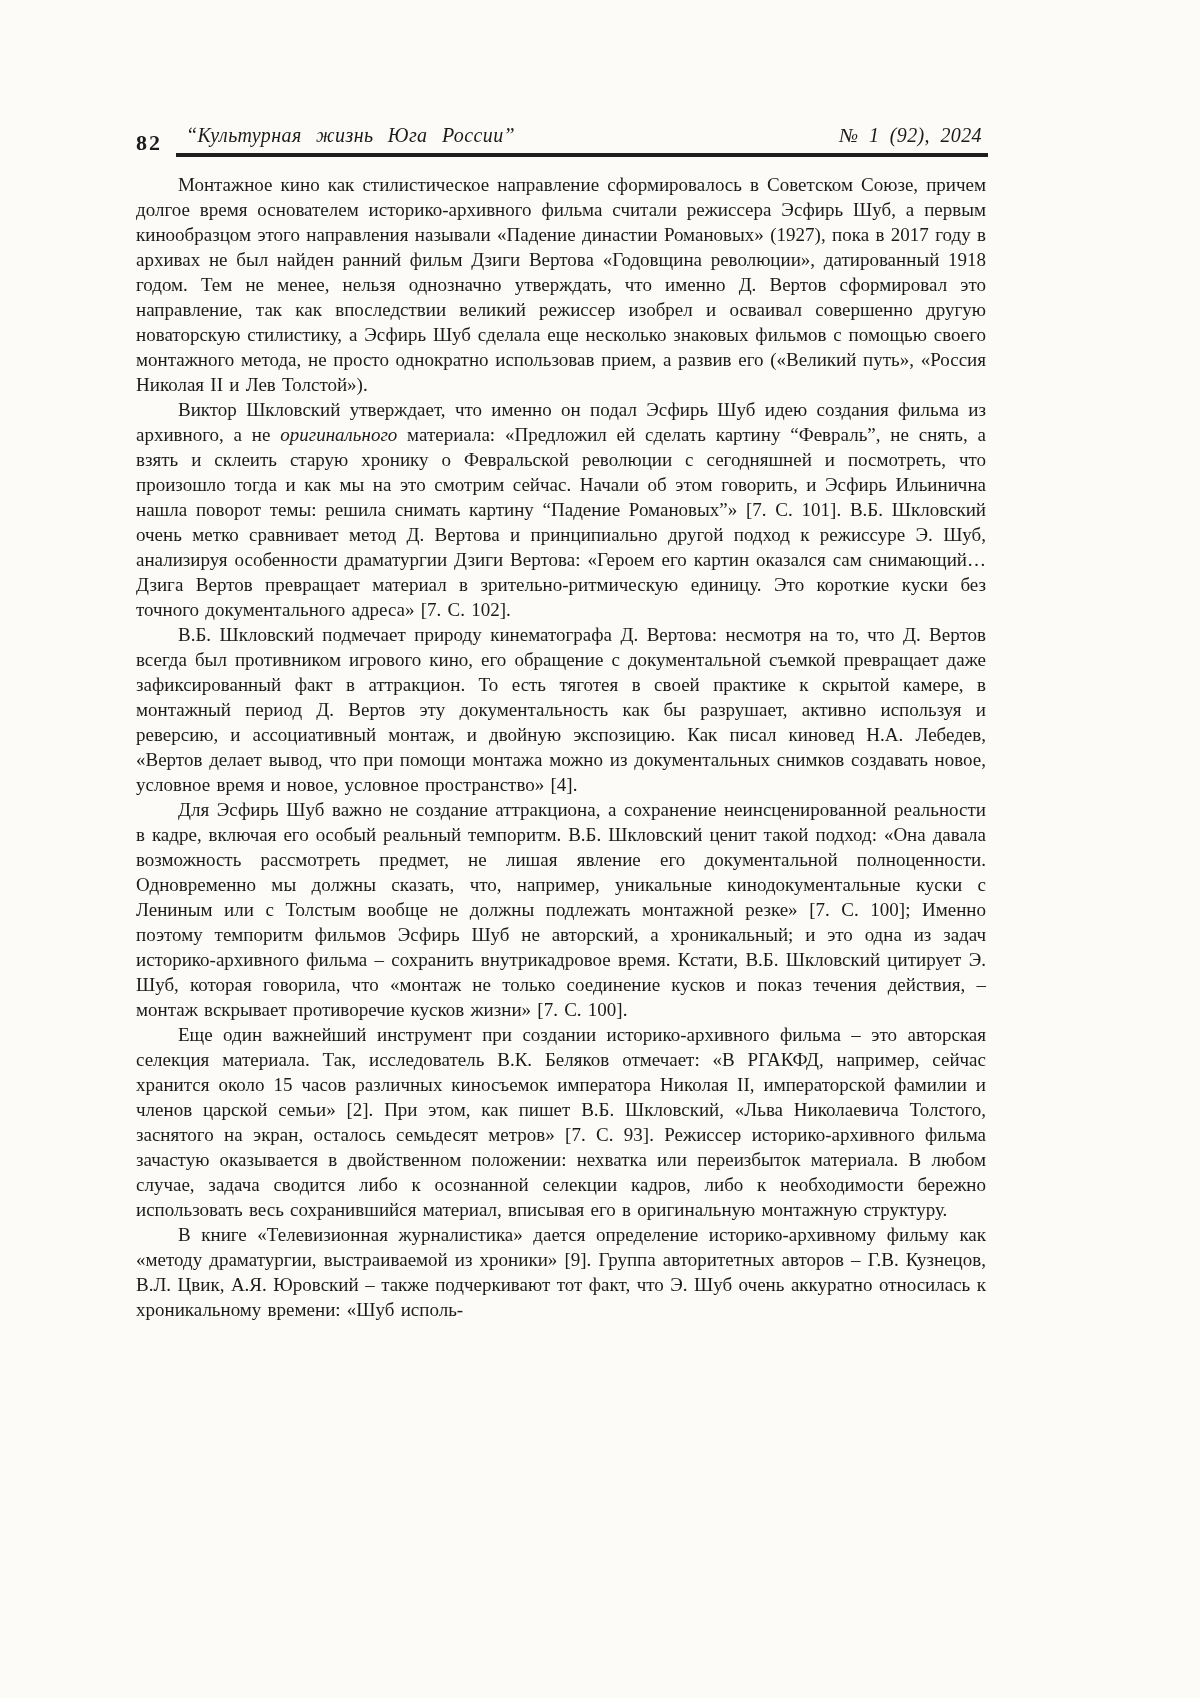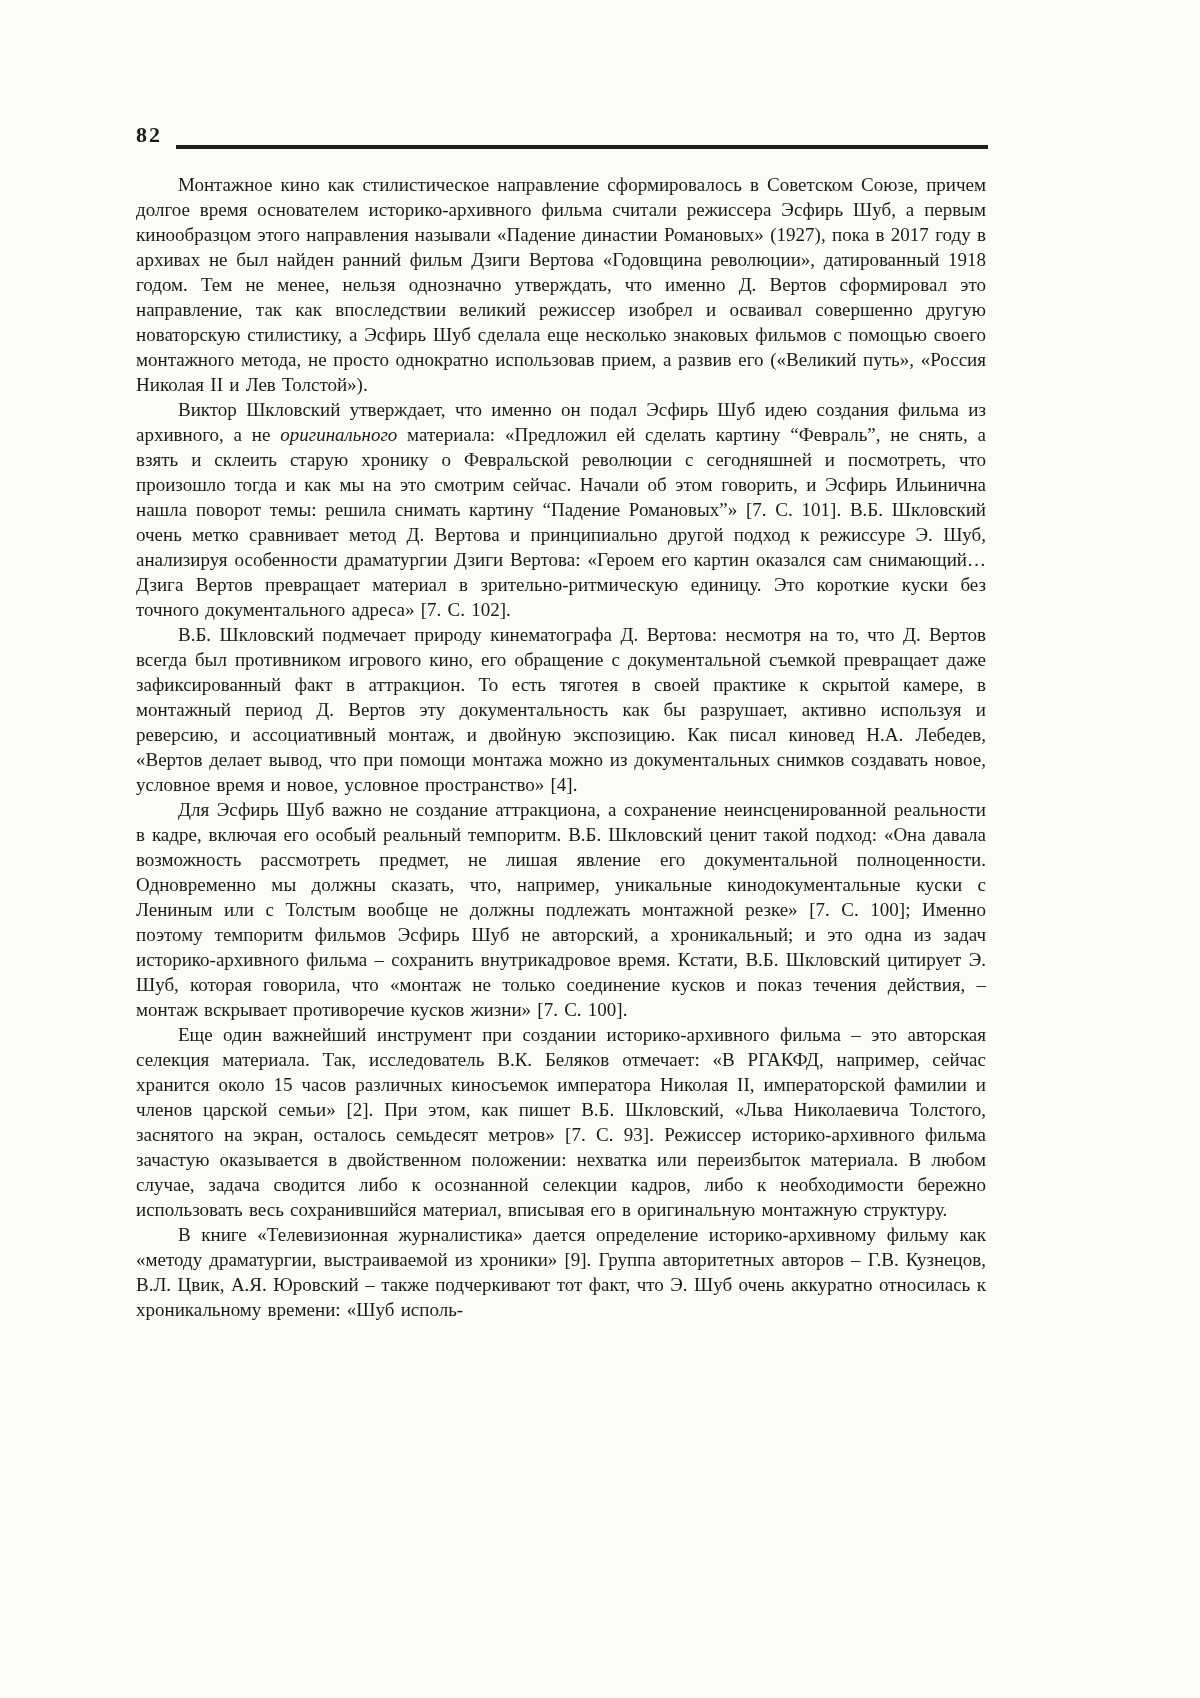--- a/index.html
+++ b/index.html
@@ -91,20 +91,24 @@
   }
 </style>
 </head>
 <body>
 
 <div class="page">
 
   <header class="page-header">
     <div class="page-number">82</div>
     <div class="header-main">
+      <div class="header-text">
+        <span class="journal-title">“Культурная жизнь Юга России”</span>
+        <span class="issue-info">№ 1 (92), 2024</span>
+      </div>
       <div class="double-rule"></div>
     </div>
   </header>
 
   <main class="article-body">
     <p>Монтажное кино как стилистическое направление сформировалось в Советском Союзе, причем долгое время основателем историко-архивного фильма считали режиссера Эсфирь Шуб, а первым кинообразцом этого направления называли «Падение династии Романовых» (1927), пока в 2017 году в архивах не был найден ранний фильм Дзиги Вертова «Годовщина революции», датированный 1918 годом. Тем не менее, нельзя однозначно утверждать, что именно Д. Вертов сформировал это направление, так как впоследствии великий режиссер изобрел и осваивал совершенно другую новаторскую стилистику, а Эсфирь Шуб сделала еще несколько знаковых фильмов с помощью своего монтажного метода, не просто однократно использовав прием, а развив его («Великий путь», «Россия Николая II и Лев Толстой»).</p>
 
     <p><span>Виктор Шкловский утверждает, что именно он подал Эсфирь Шуб идею создания фильма из архивного, а не </span><em>оригинального</em><span> материала: «Предложил ей сделать картину “Февраль”, не снять, а взять и склеить старую хронику о Февральской революции с сегодняшней и посмотреть, что произошло тогда и как мы на это смотрим сейчас. Начали об этом говорить, и Эсфирь Ильинична нашла поворот темы: решила снимать картину “Падение Романовых”» [7. С. 101]. В.Б. Шкловский очень метко сравнивает метод Д. Вертова и принципиально другой подход к режиссуре Э. Шуб, анализируя особенности драматургии Дзиги Вертова: «Героем его картин оказался сам снимающий… Дзига Вертов превращает материал в зрительно-ритмическую единицу. Это короткие куски без точного документального адреса» [7. С. 102].</span></p>
 
     <p>В.Б. Шкловский подмечает природу кинематографа Д. Вертова: несмотря на то, что Д. Вертов всегда был противником игрового кино, его обращение с документальной съемкой превращает даже зафиксированный факт в аттракцион. То есть тяготея в своей практике к скрытой камере, в монтажный период Д. Вертов эту документальность как бы разрушает, активно используя и реверсию, и ассоциативный монтаж, и двойную экспозицию. Как писал киновед Н.А. Лебедев, «Вертов делает вывод, что при помощи монтажа можно из документальных снимков создавать новое, условное время и новое, условное пространство» [4].</p>

